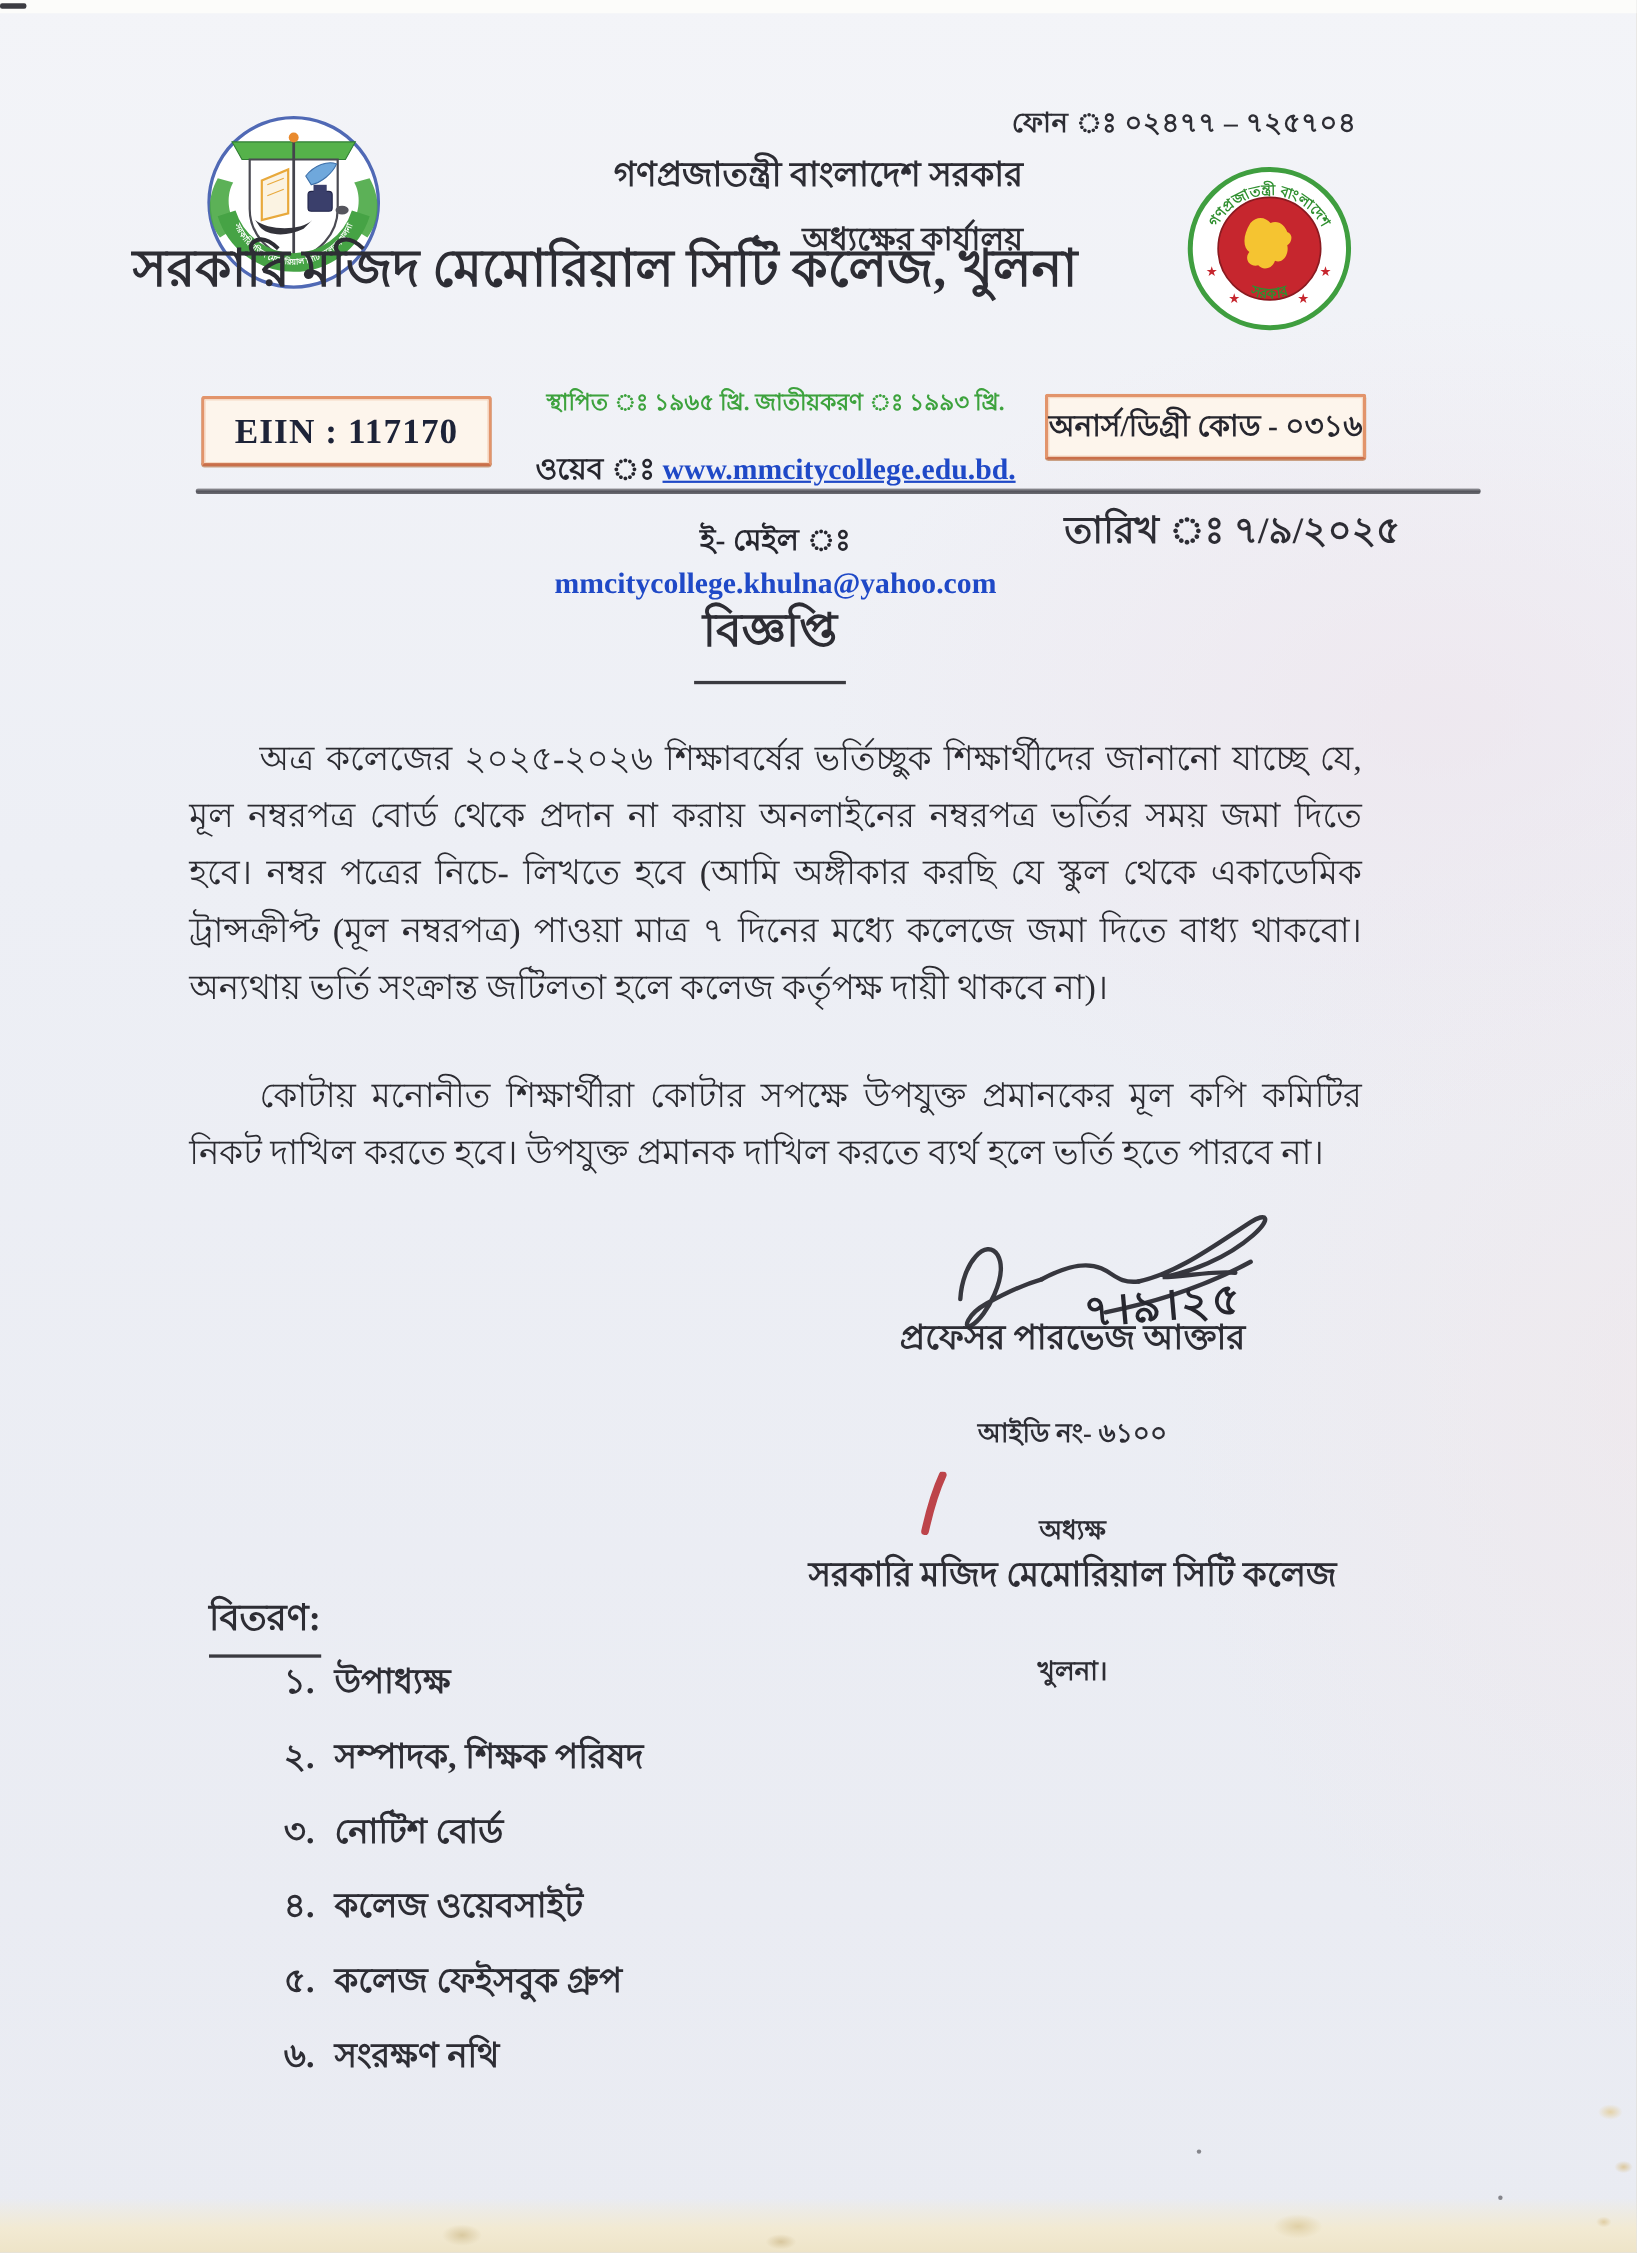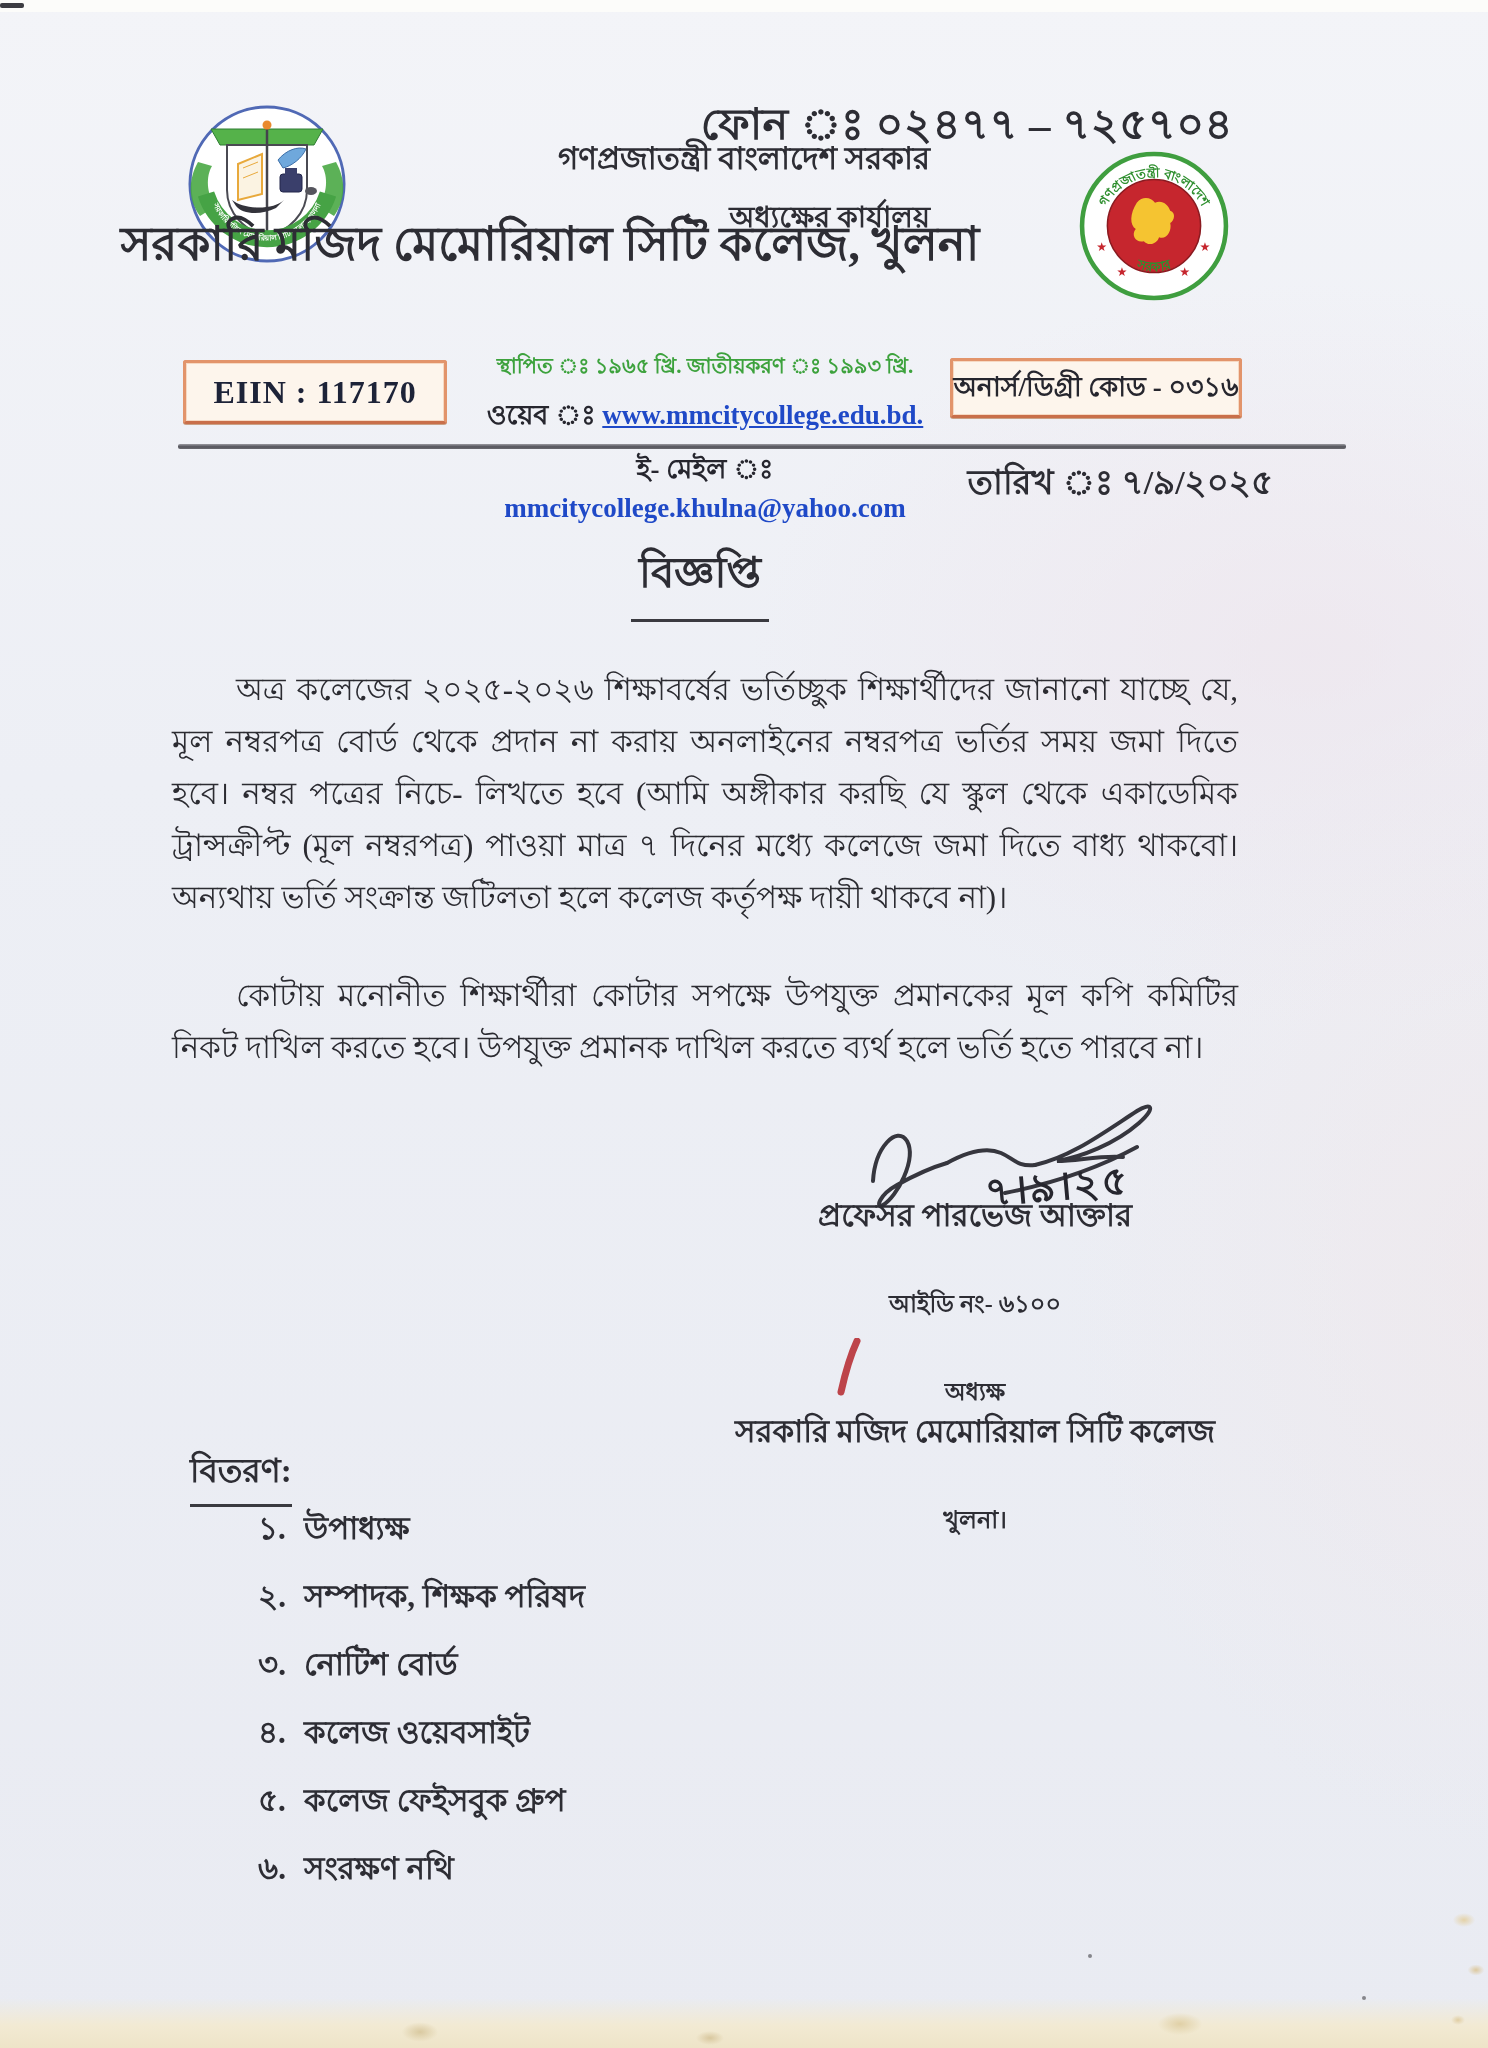--- a/index.html
+++ b/index.html
@@ -24,38 +24,38 @@
   }
   .right-stains{
     right:0;top:1880px;width:70px;height:168px;
     background:
       radial-gradient(16px 10px at 46px 40px,#e4d2a8 0%,transparent 70%),
       radial-gradient(12px 8px at 58px 90px,#dcc89e 0%,transparent 70%),
       radial-gradient(10px 7px at 40px 140px,#e0cda2 0%,transparent 70%);
   }
   .speck{width:4px;height:4px;border-radius:50%;background:#5a5a60;opacity:.7;}
 
-  .phone-line{top:92px;right:255px;font-size:43px;font-weight:600;letter-spacing:.5px;}
+  .phone-line{top:92px;right:255px;font-size:25px;font-weight:600;letter-spacing:.5px;}
 
   .hdr-center{left:170px;top:134px;width:760px;text-align:right;}
   .hdr-gov{font-size:31px;font-weight:600;}
   .hdr-office{font-size:29px;font-weight:600;margin-top:8px;}
   .college-name{left:60px;top:208px;width:980px;text-align:center;font-size:47px;font-weight:700;}
 
   .badge{
     border:3px solid #e2946b;border-bottom-color:#c96f4a;border-radius:3px;
     background:#fdf5ec;box-shadow:inset 0 0 0 1px #f6d9c3, 0 1px 0 #caa185;
     display:flex;align-items:center;justify-content:center;
   }
   .eiin-badge{left:183px;top:360px;width:258px;height:58px;font-size:32px;font-weight:700;color:#1d2338;letter-spacing:1px;}
   .honors-badge{left:950px;top:358px;width:286px;height:54px;font-size:27px;font-weight:700;color:#26262e;font-family:"Liberation Serif","DejaVu Sans",serif;}
 
   .info-col{left:455px;top:350px;width:500px;text-align:center;}
   .est-line{font-size:21px;font-weight:700;color:#3da23d;}
-  .web-line,.email-line{font-size:27px;font-weight:700;margin-top:9px;color:#26262e;}
+  .web-line,.email-line{font-size:27px;font-weight:700;margin-top:20px;color:#26262e;}
   .link-blue{color:#1f49c7;}
   .u{text-decoration:underline;}
 
   .hdr-rule{left:178px;top:444px;width:1168px;height:5px;background:linear-gradient(180deg,#9a9aa0 0%,#55555c 55%,#6a6a70 100%);border-radius:2px;}
   .date-line{top:456px;right:215px;font-size:34px;font-weight:600;}
 
   .notice-title-wrap{left:0;top:540px;width:1400px;text-align:center;}
   .notice-title{display:inline-block;font-size:42px;font-weight:700;border-bottom:3px solid #3a3a40;padding:0 8px 8px 8px;}
 
   .body-text{left:172px;top:664px;width:1066px;font-size:31px;font-weight:500;line-height:52px;text-align:justify;color:#2b2b31;}

